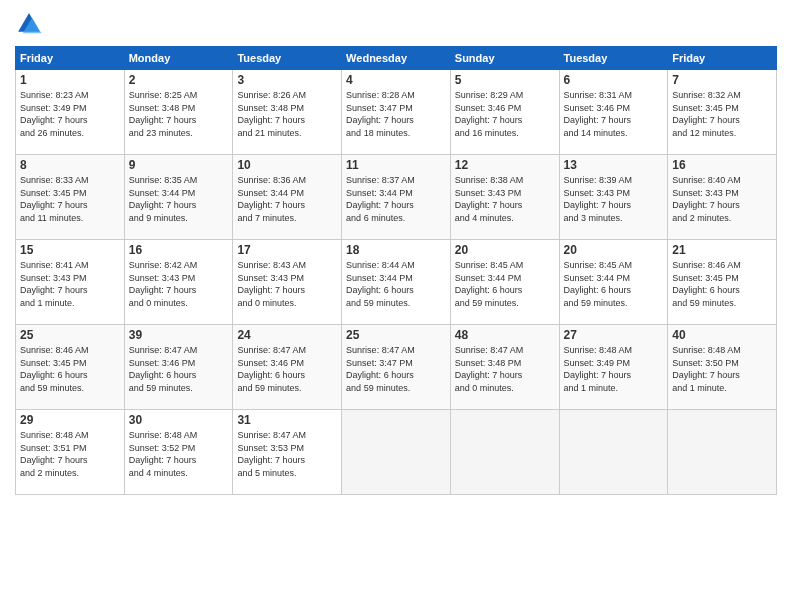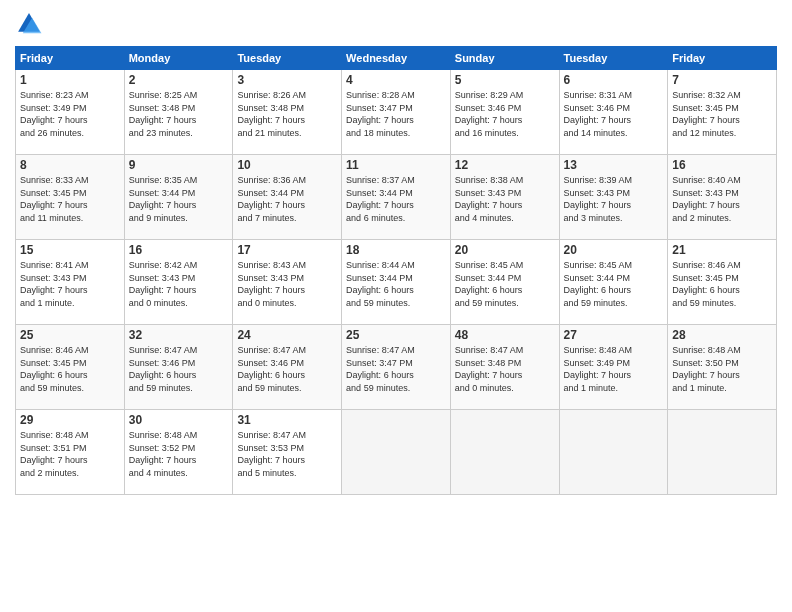--- a/index.html
+++ b/index.html
@@ -217,41 +217,41 @@
             <span class="day-number">21</span>
             <div class="day-info">Sunrise: 8:46 AM<br>Sunset: 3:45 PM<br>Daylight: 6 hours<br>and 59 minutes.</div>
           </td>
         </tr>
         <tr class="row-odd">
           <td>
             <span class="day-number">25</span>
             <div class="day-info">Sunrise: 8:46 AM<br>Sunset: 3:45 PM<br>Daylight: 6 hours<br>and 59 minutes.</div>
           </td>
           <td>
-            <span class="day-number">32</span>
+            <span class="day-number">39</span>
             <div class="day-info">Sunrise: 8:47 AM<br>Sunset: 3:46 PM<br>Daylight: 6 hours<br>and 59 minutes.</div>
           </td>
           <td>
             <span class="day-number">24</span>
             <div class="day-info">Sunrise: 8:47 AM<br>Sunset: 3:46 PM<br>Daylight: 6 hours<br>and 59 minutes.</div>
           </td>
           <td>
             <span class="day-number">25</span>
             <div class="day-info">Sunrise: 8:47 AM<br>Sunset: 3:47 PM<br>Daylight: 6 hours<br>and 59 minutes.</div>
           </td>
           <td>
             <span class="day-number">48</span>
             <div class="day-info">Sunrise: 8:47 AM<br>Sunset: 3:48 PM<br>Daylight: 7 hours<br>and 0 minutes.</div>
           </td>
           <td>
             <span class="day-number">27</span>
             <div class="day-info">Sunrise: 8:48 AM<br>Sunset: 3:49 PM<br>Daylight: 7 hours<br>and 1 minute.</div>
           </td>
           <td>
-            <span class="day-number">28</span>
+            <span class="day-number">40</span>
             <div class="day-info">Sunrise: 8:48 AM<br>Sunset: 3:50 PM<br>Daylight: 7 hours<br>and 1 minute.</div>
           </td>
         </tr>
         <tr class="row-even">
           <td>
             <span class="day-number">29</span>
             <div class="day-info">Sunrise: 8:48 AM<br>Sunset: 3:51 PM<br>Daylight: 7 hours<br>and 2 minutes.</div>
           </td>
           <td>
             <span class="day-number">30</span>

